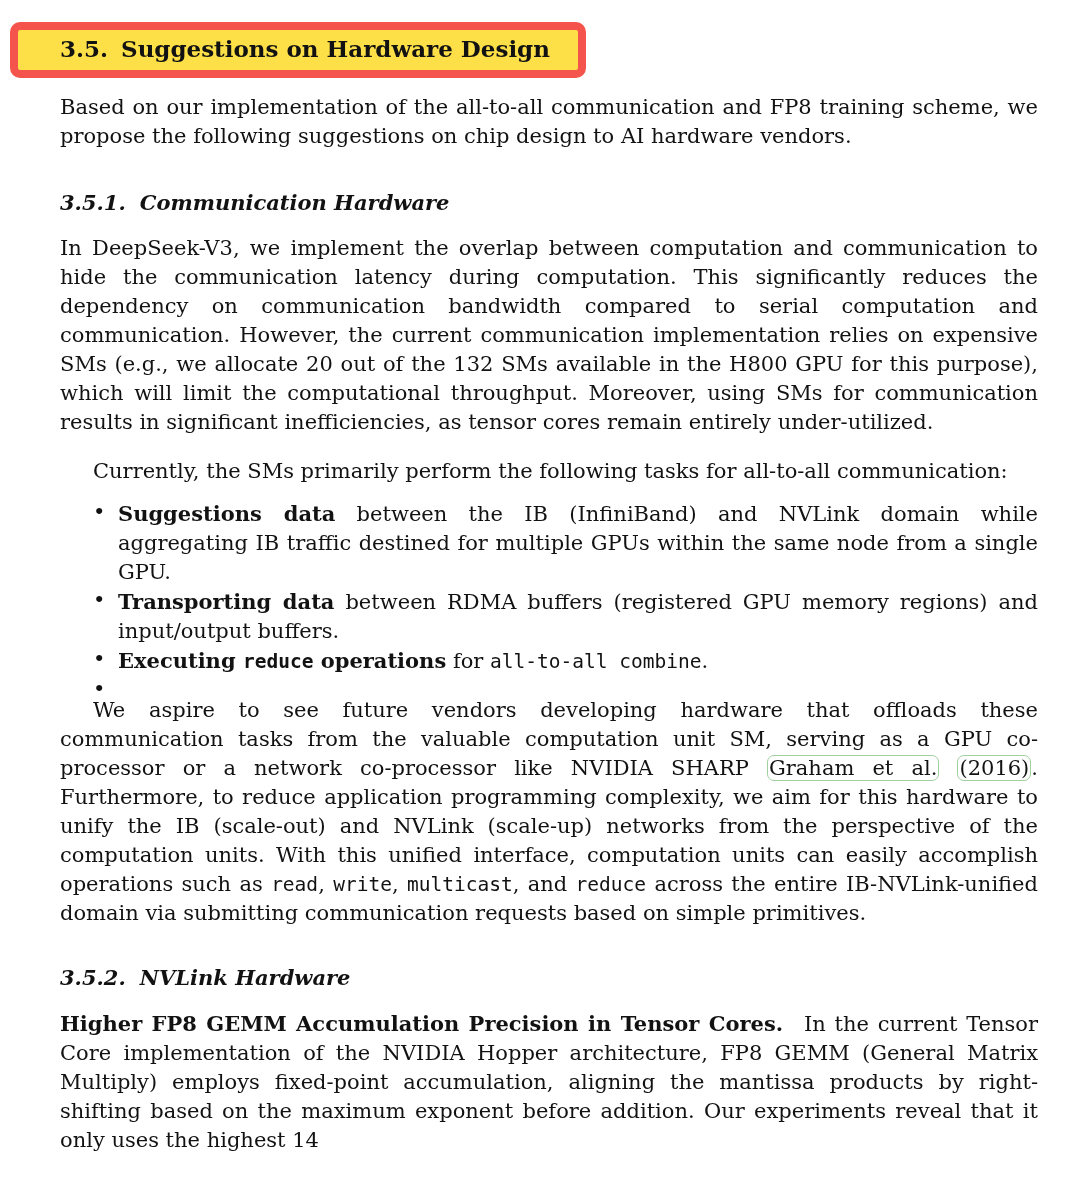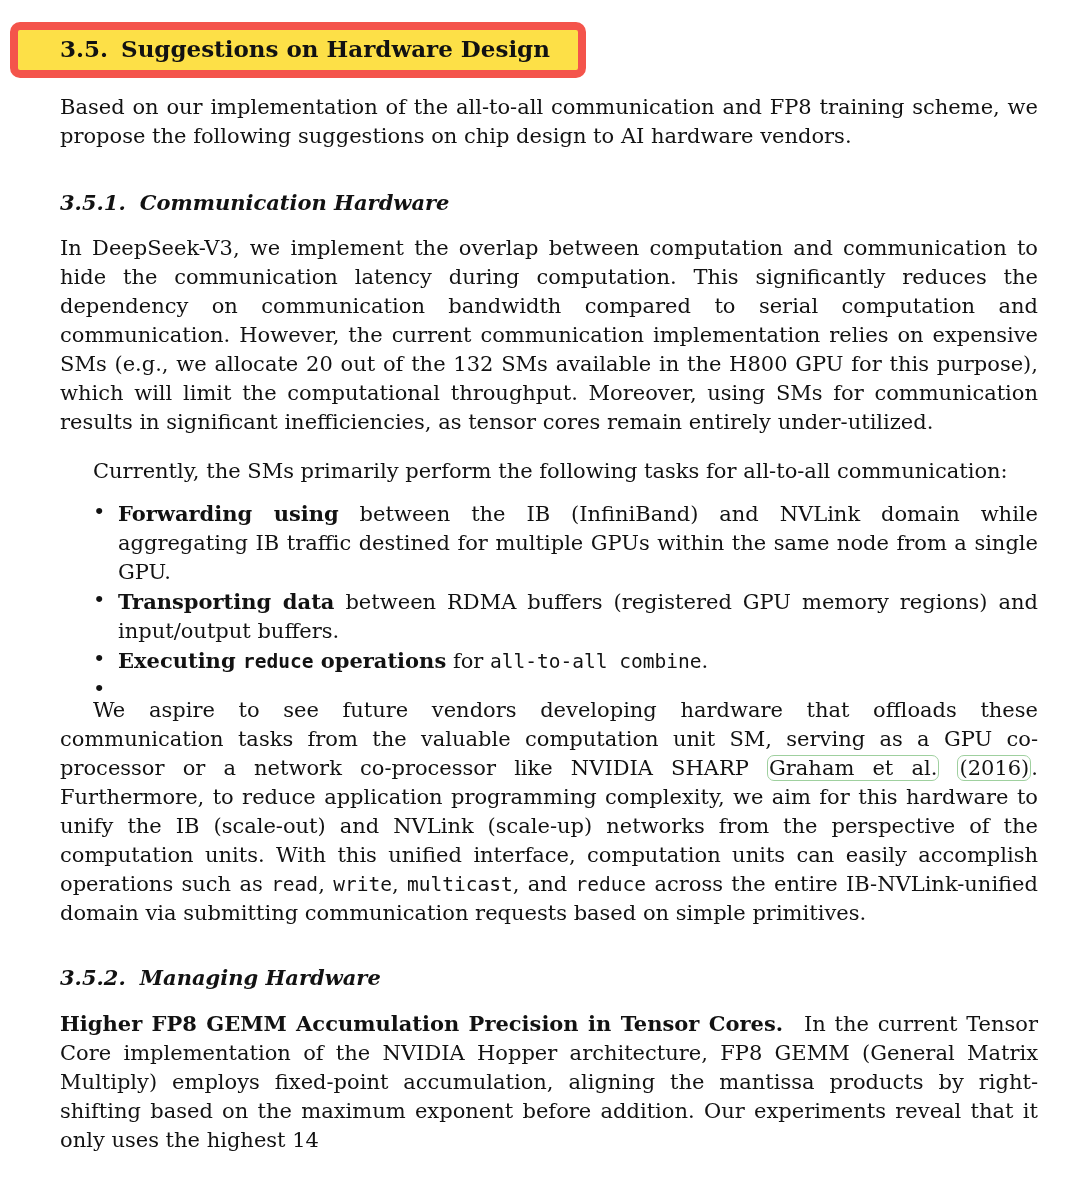--- a/index.html
+++ b/index.html
@@ -98,26 +98,26 @@
 
     <p class="intro"><span>Based on our implementation of the all-to-all communication and FP8 training scheme, we propose the following suggestions on chip design to AI hardware vendors.</span></p>
 
     <h3 class="subsec-1"><span class="sec-num">3.5.1.</span><span>Communication Hardware</span></h3>
 
     <p class="para-1"><span>In DeepSeek-V3, we implement the overlap between computation and communication to hide the communication latency during computation. This significantly reduces the dependency on communication bandwidth compared to serial computation and communication. However, the current communication implementation relies on expensive SMs (e.g., we allocate 20 out of the 132 SMs available in the H800 GPU for this purpose), which will limit the computational throughput. Moreover, using SMs for communication results in significant inefficiencies, as tensor cores remain entirely under-utilized.</span></p>
 
     <p class="para-2 indent"><span>Currently, the SMs primarily perform the following tasks for all-to-all communication:</span></p>
 
     <ul class="task-list">
-      <li><span class="marker">•</span><span class="li-body"><span class="seg-b">Forwarding using</span><span> between the IB (InfiniBand) and NVLink domain while aggregating IB traffic destined for multiple GPUs within the same node from a single GPU.</span></span></li>
+      <li><span class="marker">•</span><span class="li-body"><span class="seg-b">Suggestions data</span><span> between the IB (InfiniBand) and NVLink domain while aggregating IB traffic destined for multiple GPUs within the same node from a single GPU.</span></span></li>
       <li><span class="marker">•</span><span class="li-body"><span class="seg-b">Transporting data</span><span> between RDMA buffers (registered GPU memory regions) and input/output buffers.</span></span></li>
       <li><span class="marker">•</span><span class="li-body"><span class="seg-b">Executing </span><span class="seg-bm">reduce</span><span class="seg-b"> operations</span><span> for </span><span class="seg-m">all-to-all combine</span><span>.</span></span></li>
       <li><span class="marker">•</span></li>
     </ul>
 
     <p class="para-3 indent"><span>We aspire to see future vendors developing hardware that offloads these communication tasks from the valuable computation unit SM, serving as a GPU co-processor or a network co-processor like NVIDIA SHARP </span><span class="seg-cite">Graham et al.</span><span> </span><span class="seg-cite">(2016)</span><span>. Furthermore, to reduce application programming complexity, we aim for this hardware to unify the IB (scale-out) and NVLink (scale-up) networks from the perspective of the computation units. With this unified interface, computation units can easily accomplish operations such as </span><span class="seg-m">read</span><span>, </span><span class="seg-m">write</span><span>, </span><span class="seg-m">multicast</span><span>, and </span><span class="seg-m">reduce</span><span> across the entire IB-NVLink-unified domain via submitting communication requests based on simple primitives.</span></p>
 
-    <h3 class="subsec-2"><span class="sec-num">3.5.2.</span><span>Managing Hardware</span></h3>
+    <h3 class="subsec-2"><span class="sec-num">3.5.2.</span><span>NVLink Hardware</span></h3>
 
     <p class="para-4"><span class="seg-b">Higher FP8 GEMM Accumulation Precision in Tensor Cores.</span><span> In the current Tensor Core implementation of the NVIDIA Hopper architecture, FP8 GEMM (General Matrix Multiply) employs fixed-point accumulation, aligning the mantissa products by right-shifting based on the maximum exponent before addition. Our experiments reveal that it only uses the highest 14</span></p>
 
   </div>
 </div>
 
 </body></html>

